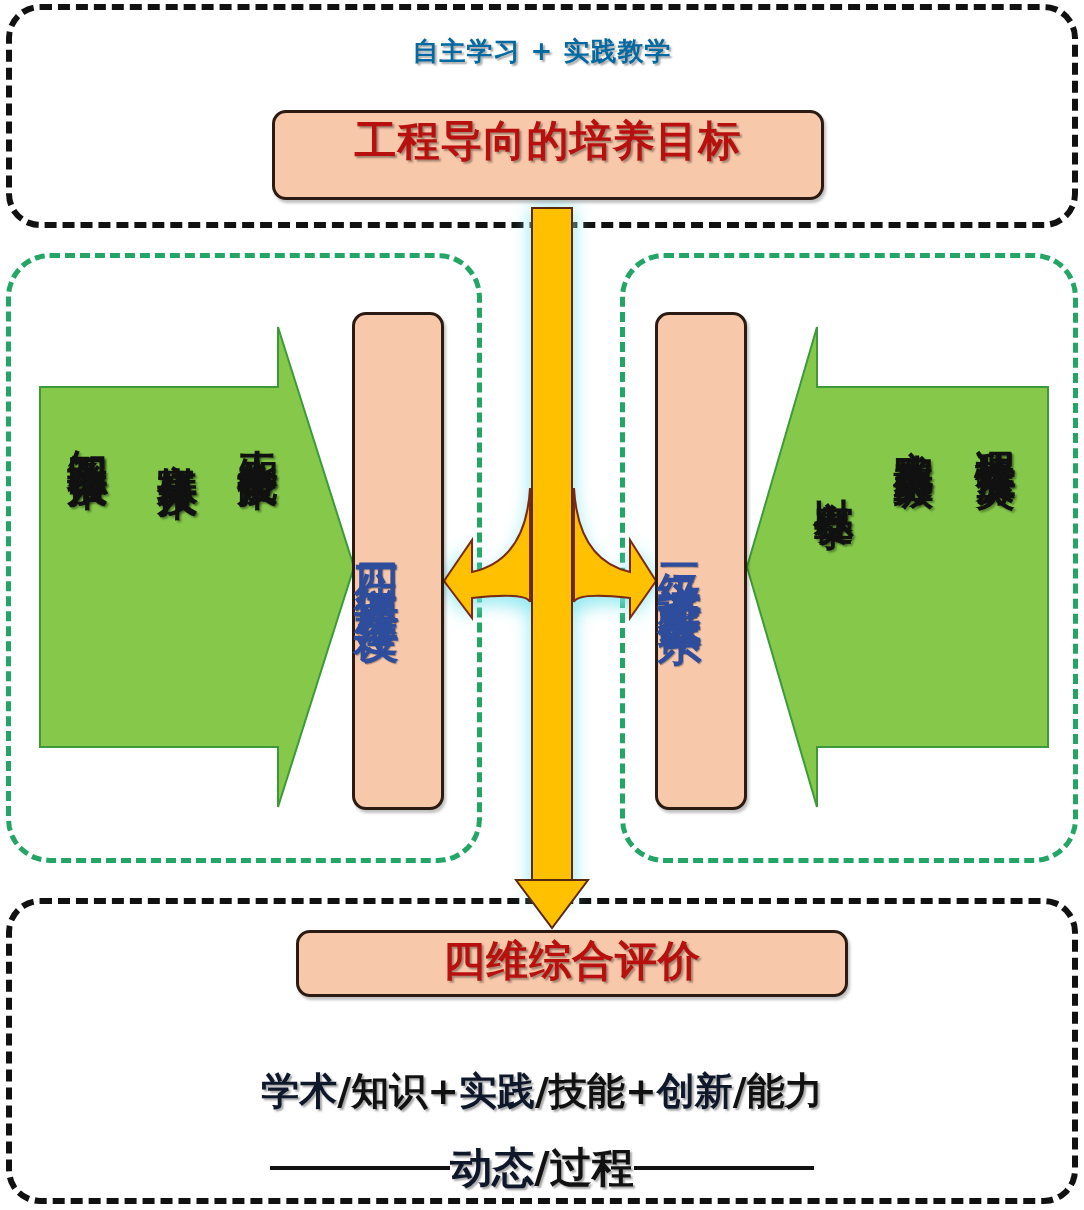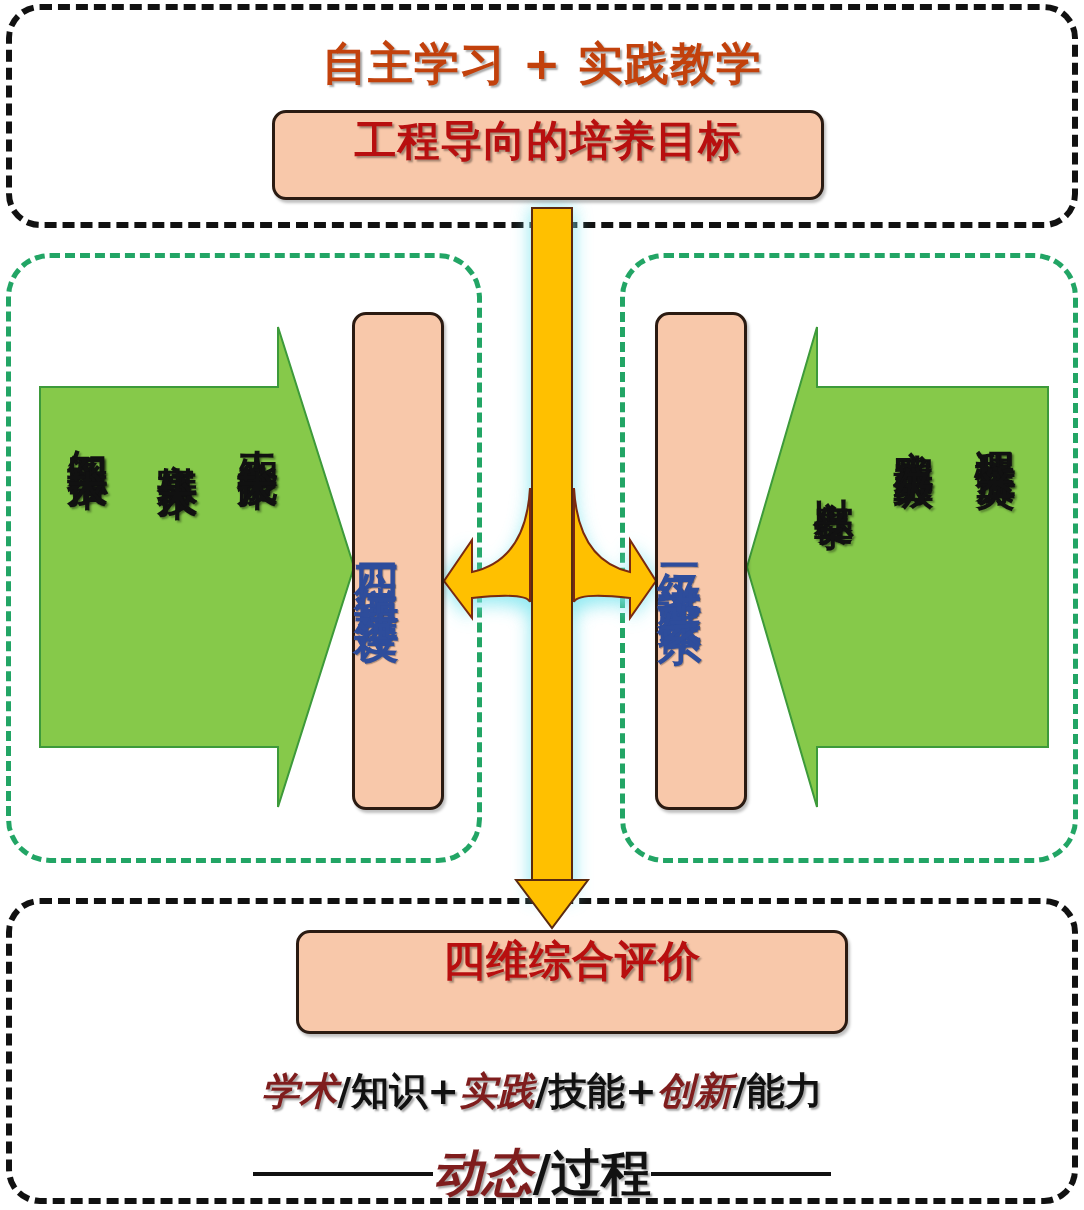--- a/index.html
+++ b/index.html
@@ -22,31 +22,31 @@
     left: 6px; top: 253px; width: 476px; height: 610px;
     border: 5px dashed #22a565; border-radius: 44px;
   }
   .box-green-right {
     left: 620px; top: 253px; width: 458px; height: 610px;
     border: 5px dashed #22a565; border-radius: 44px;
   }
 
   .heading-top {
     left: 0; top: 34px; width: 1084px; text-align: center;
-    font-size: 45px; color: #c2410c; letter-spacing: 1px;
+    font-size: 26px; color: #0369a1; letter-spacing: 1px;
     text-shadow: 2px 2px 2px rgba(0,0,0,0.35);
   }
 
   .peach-box {
     background: #f8c8aa; border: 3px solid #2b1b12; border-radius: 14px;
     display: flex; align-items: flex-start; justify-content: center;
     box-shadow: 2px 3px 3px rgba(0,0,0,0.25);
   }
   .goal-box { left: 272px; top: 110px; width: 552px; height: 90px; }
-  .eval-box { left: 296px; top: 930px; width: 552px; height: 104px; }
+  .eval-box { left: 296px; top: 930px; width: 552px; height: 67px; }
   .red-title {
     color: #b80f0f; font-size: 42px; letter-spacing: 1px;
     text-shadow: 2px 2px 2px rgba(0,0,0,0.35);
   }
 
   .vbox { width: 92px; height: 498px; top: 312px; flex-direction: column; }
   .vbox-left { left: 352px; }
   .vbox-right { left: 655px; }
   .vtext {
     writing-mode: vertical-rl; text-orientation: upright;
@@ -63,24 +63,24 @@
     text-shadow: 2px 2px 2px rgba(0,0,0,0.3);
   }
 
   .main-arrow { position: absolute; left: 430px; top: 200px; }
 
   .eval-line {
     left: 0; top: 1066px; width: 1084px; text-align: center;
     font-size: 38px; color: #111;
     text-shadow: 2px 2px 2px rgba(0,0,0,0.35);
   }
-  .eval-line .hl, .eval-line2 .hl { color: #7f1d1d; font-style: italic; }
+  .eval-line .hl, .eval-line2 .hl { color: #0f172a; }
   .eval-line2 {
     left: 0; top: 1140px; width: 1084px; text-align: center;
-    font-size: 50px; color: #111;
+    font-size: 42px; color: #111;
     text-shadow: 2px 2px 2px rgba(0,0,0,0.35);
     display: flex; justify-content: center; align-items: center;
   }
   .dash-line { display: inline-block; height: 4px; background: #111; width: 180px; }
 </style>
 </head>
 <body>
 
 <div class="abs box-top"></div>
 <div class="abs box-green-left"></div>

